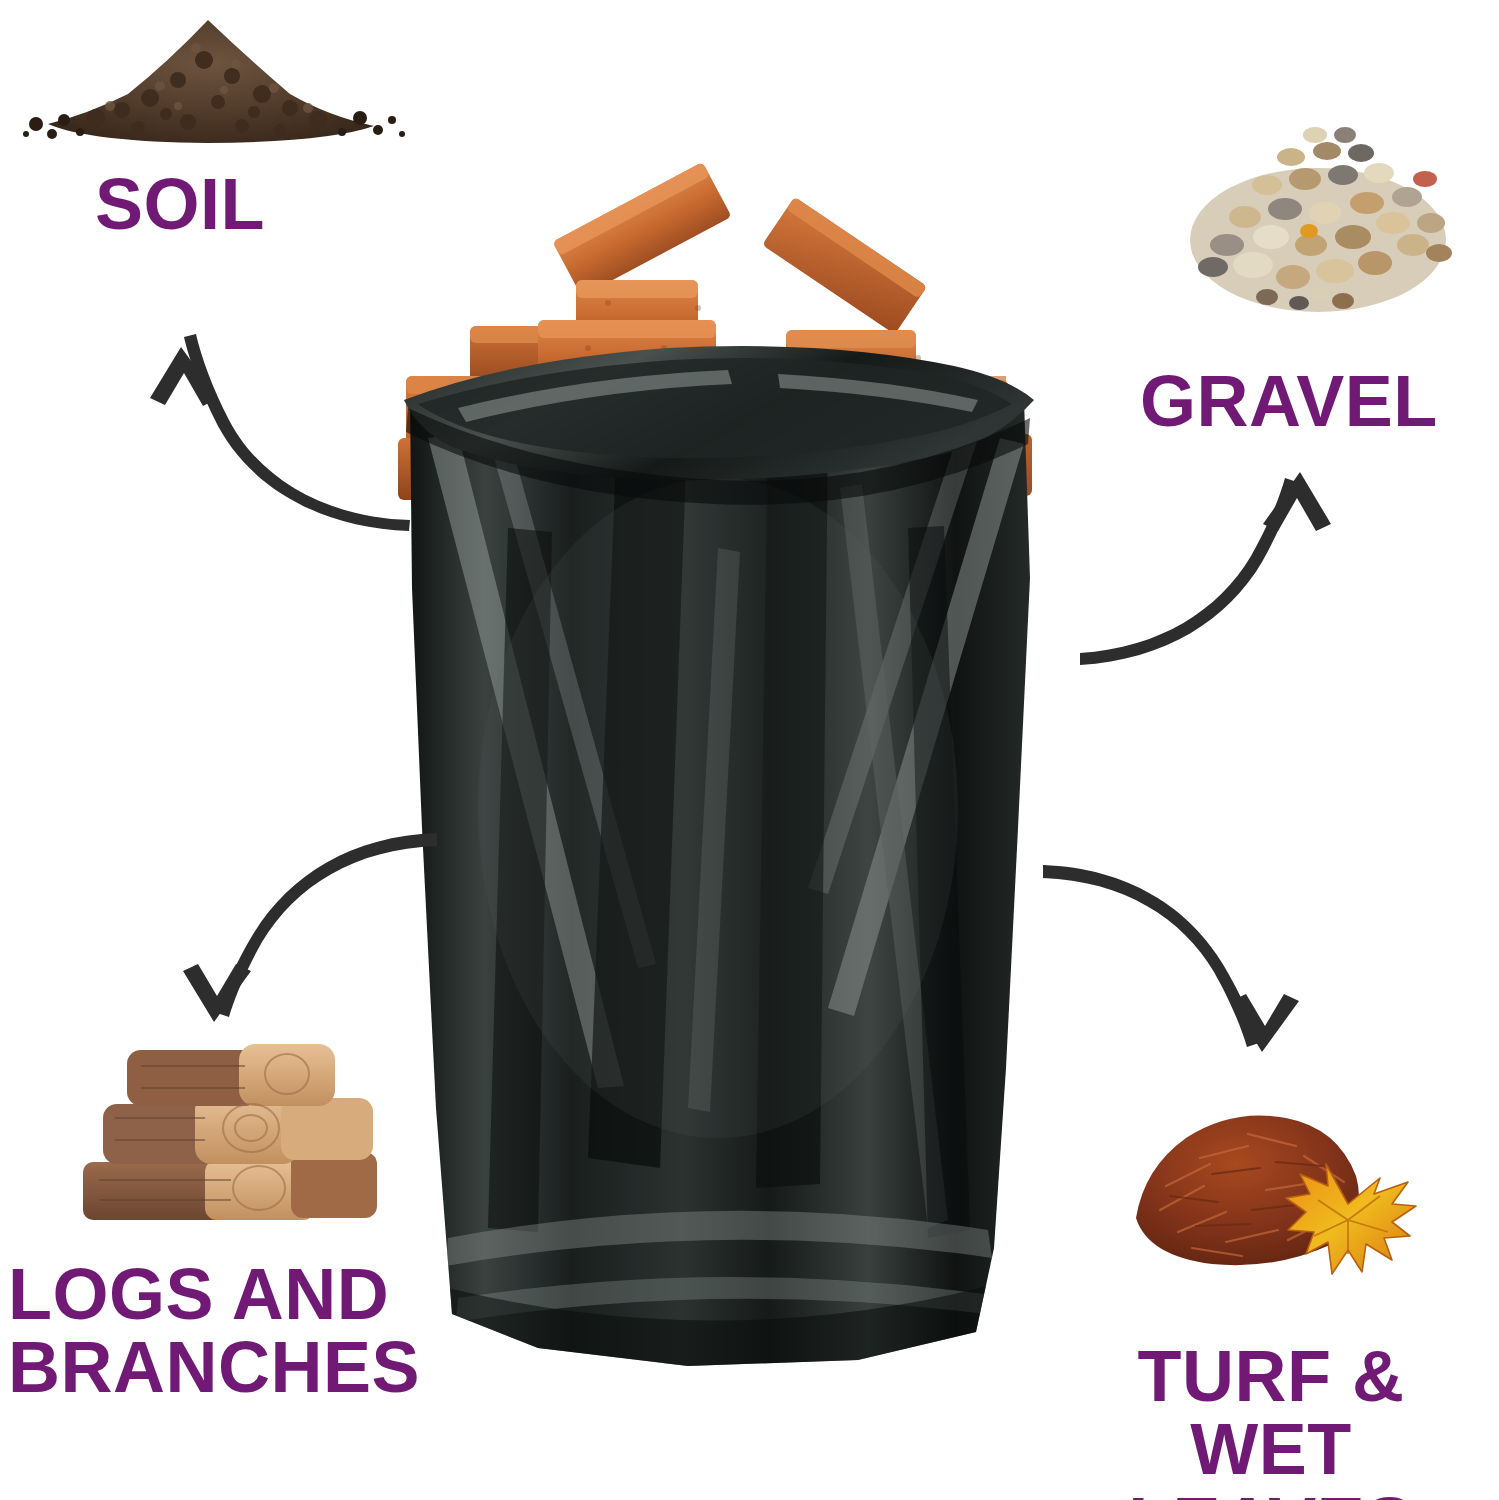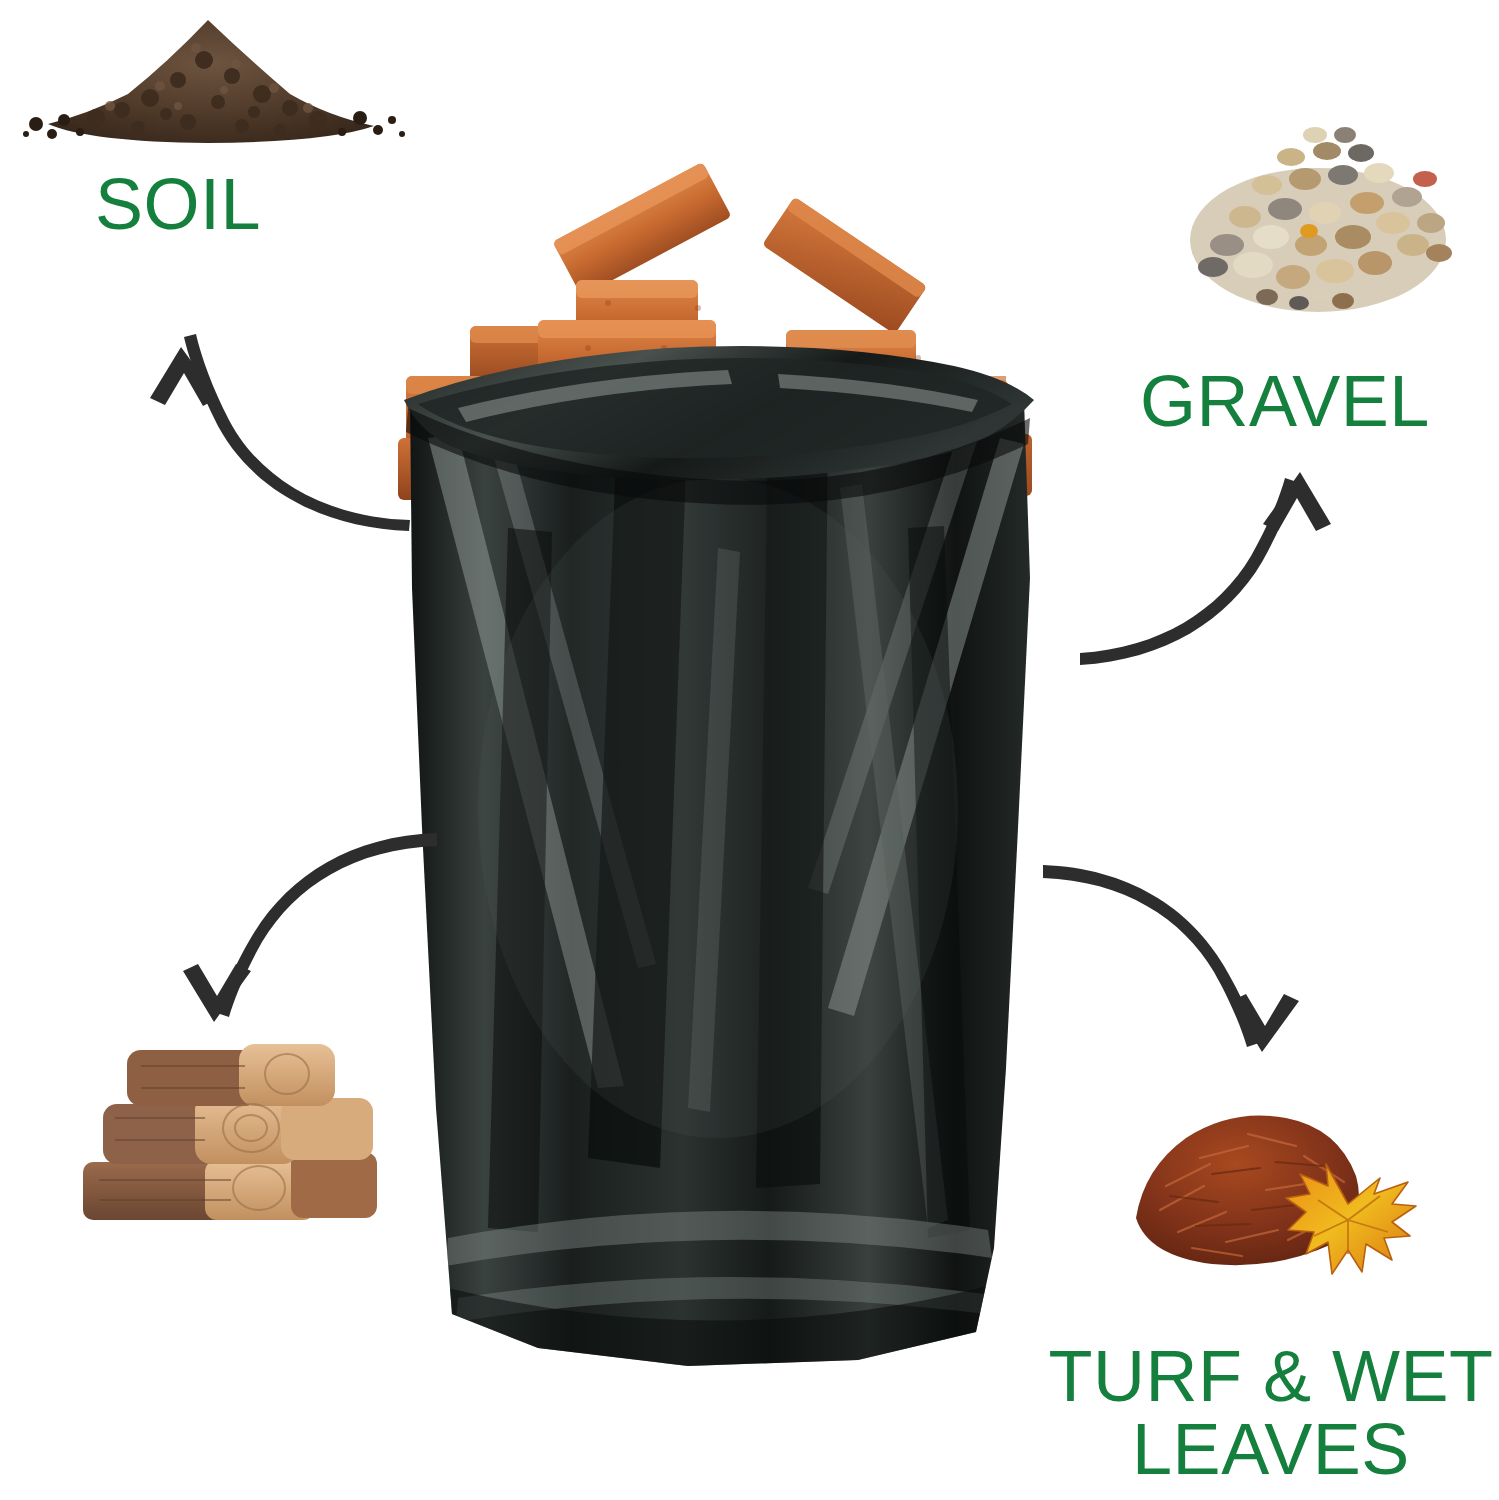--- a/index.html
+++ b/index.html
@@ -15,23 +15,23 @@
     position: relative;
     width: 1499px;
     height: 1500px;
     background: #ffffff;
     overflow: hidden;
   }
 
   
   .label {
     position: absolute;
-    color: #15803d;
+    color: #701a75;
     font-family: "Liberation Sans", sans-serif;
-    font-weight: normal;
+    font-weight: bold;
     letter-spacing: 0.5px;
     line-height: 1.02;
     white-space: pre-line;
     user-select: none;
   }
   #label-soil   { left: 95px;  top: 168px; font-size: 72px; }
   #label-gravel { left: 1140px; top: 365px; font-size: 72px; }
   #label-logs   { left: 8px;   top: 1258px; font-size: 72px; }
   #label-turf   { left: 1048px; top: 1340px; font-size: 72px; text-align: center; width: 446px; }
 
@@ -455,17 +455,19 @@
                  C 1182 918 1124 881 1043 878 Z"></path>
         <path d="M1262 1052 L1231 1001 L1246 994 L1265 1026 L1284 994 L1299 1001 Z"></path>
       </g>
     </g>
   </svg>
 
   <div class="label" id="label-soil">SOIL</div>
 
   <div class="label" id="label-gravel">GRAVEL</div>
 
+  <div class="label" id="label-logs">LOGS AND
+BRANCHES</div>
 
   <div class="label" id="label-turf">TURF &amp; WET
 LEAVES</div>
 
 </div>
 
 </body></html>

